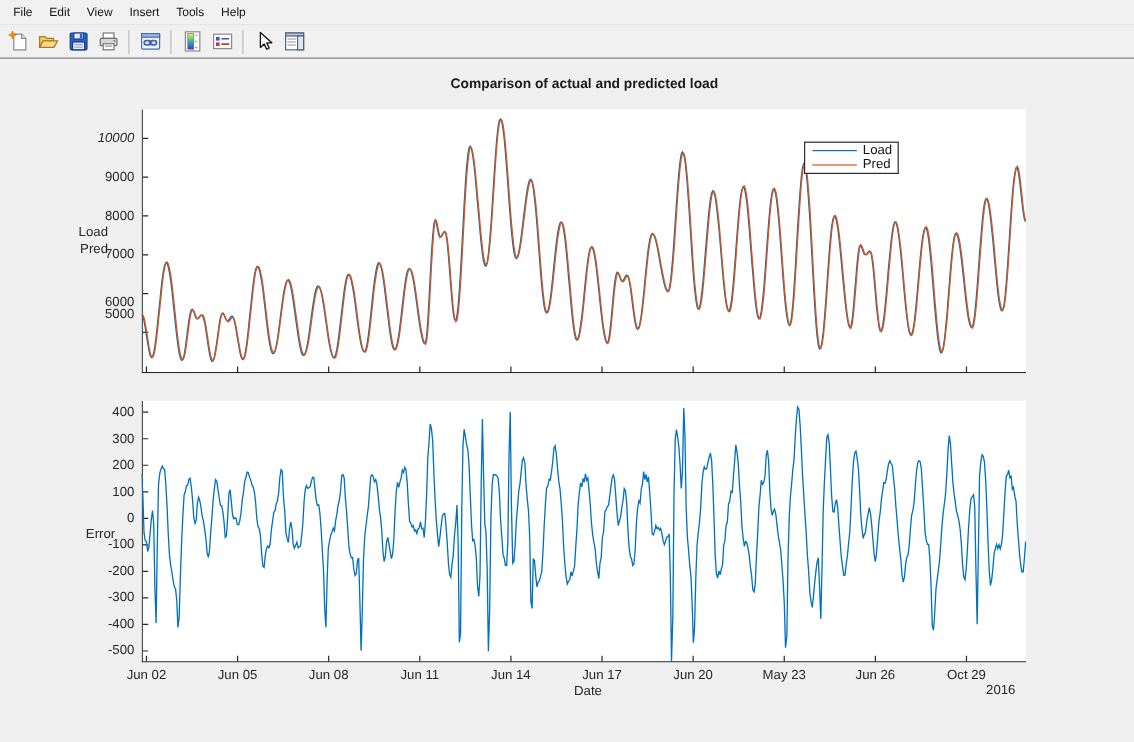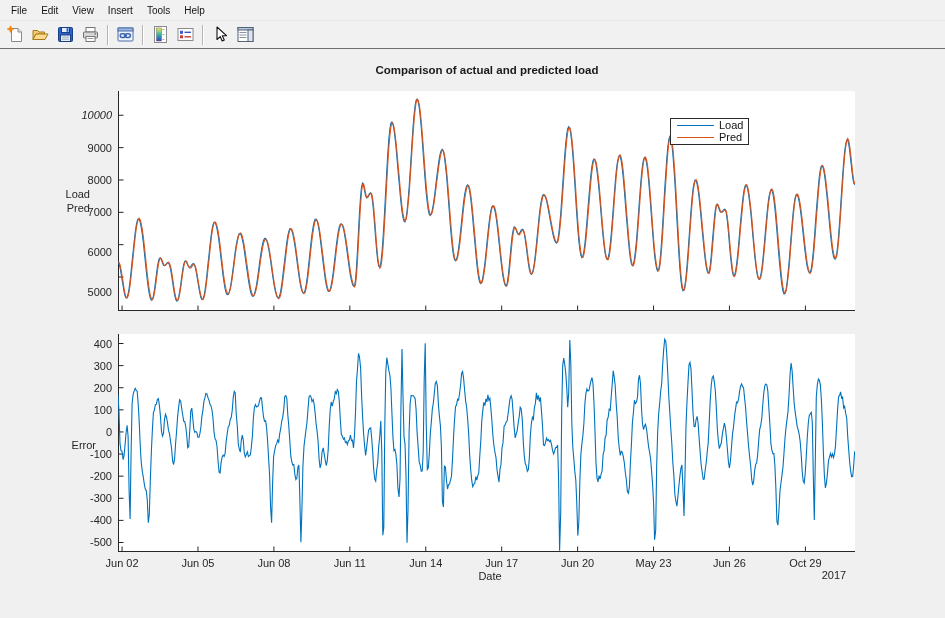--- a/index.html
+++ b/index.html
@@ -201,28 +201,28 @@
           <line x1="383.6854395604396" y1="217" x2="383.6854395604396" y2="212.5" stroke="#262626" stroke-width="1"></line>
           <line x1="459.6126373626374" y1="217" x2="459.6126373626374" y2="212.5" stroke="#262626" stroke-width="1"></line>
           <line x1="535.5398351648352" y1="217" x2="535.5398351648352" y2="212.5" stroke="#262626" stroke-width="1"></line>
           <line x1="611.4670329670329" y1="217" x2="611.4670329670329" y2="212.5" stroke="#262626" stroke-width="1"></line>
           <line x1="687.3942307692308" y1="217" x2="687.3942307692308" y2="212.5" stroke="#262626" stroke-width="1"></line>
           <path d="M0.0,60.8L1.0,77.7L2.0,109.7L3.0,116.6L4.0,117.2L5.1,125.6L6.1,121.5L7.1,110.3L8.1,98.8L9.1,91.4L10.1,102.2L11.1,156.6L12.1,185.1L13.1,118.3L14.1,69.6L15.2,60.0L16.2,56.9L17.2,54.4L18.2,56.5L19.2,57.2L20.2,69.7L21.2,87.5L22.2,110.7L23.2,128.0L24.3,137.5L25.3,143.1L26.3,150.1L27.3,155.0L28.3,156.7L29.3,166.2L30.3,188.8L31.3,180.4L32.3,147.1L33.4,116.4L34.4,95.6L35.4,78.8L36.4,75.8L37.4,70.7L38.4,70.2L39.4,65.5L40.4,64.6L41.4,71.6L42.4,81.7L43.5,97.3L44.5,102.1L45.5,99.4L46.5,85.3L47.5,80.4L48.5,83.2L49.5,88.9L50.5,96.4L51.5,99.9L52.6,107.4L53.6,114.8L54.6,126.7L55.6,130.5L56.6,124.7L57.6,109.3L58.6,97.2L59.6,82.9L60.6,73.6L61.6,65.7L62.7,67.1L63.7,74.5L64.7,81.0L65.7,87.2L66.7,87.5L67.7,92.3L68.7,101.0L69.7,113.7L70.7,112.5L71.8,95.8L72.8,76.9L73.8,74.1L74.8,84.2L75.8,95.2L76.8,98.3L77.8,97.4L78.8,98.2L79.8,103.1L80.9,103.3L81.9,99.6L82.9,93.0L83.9,82.4L84.9,76.3L85.9,67.4L86.9,63.9L87.9,59.4L88.9,59.8L89.9,63.4L91.0,66.3L92.0,70.3L93.0,71.9L94.0,76.0L95.0,84.5L96.0,97.9L97.0,104.8L98.0,106.3L99.0,112.2L100.1,127.8L101.1,138.1L102.1,138.9L103.1,128.6L104.1,123.1L105.1,121.0L106.1,122.5L107.1,119.6L108.1,108.0L109.1,100.4L110.2,92.9L111.2,91.6L112.2,85.7L113.2,83.5L114.2,76.8L115.2,63.9L116.2,57.4L117.2,58.7L118.2,79.5L119.3,92.2L120.3,110.3L121.3,115.1L122.3,118.1L123.3,106.4L124.3,101.1L125.3,106.2L126.3,119.2L127.3,122.8L128.3,120.5L129.4,117.9L130.4,122.5L131.4,121.6L132.4,121.0L133.4,112.5L134.4,101.9L135.4,83.7L136.4,73.8L137.4,70.6L138.5,73.0L139.5,72.2L140.5,71.6L141.5,66.9L142.5,63.7L143.5,63.9L144.5,73.8L145.5,82.7L146.5,87.2L147.6,86.8L148.6,93.8L149.6,106.8L150.6,124.6L151.6,141.3L152.6,173.7L153.6,188.7L154.6,149.4L155.6,122.7L156.6,116.9L157.7,111.6L158.7,109.4L159.7,106.1L160.7,108.3L161.7,99.8L162.7,94.7L163.7,87.3L164.7,83.3L165.7,76.1L166.8,62.2L167.8,61.5L168.8,64.3L169.8,80.8L170.8,92.1L171.8,106.9L172.8,122.2L173.8,127.6L174.8,130.9L175.8,130.5L176.9,140.6L177.9,145.6L178.9,143.9L179.9,133.1L180.9,131.1L181.9,167.0L182.9,208.3L183.9,175.9L184.9,132.8L186.0,112.2L187.0,103.9L188.0,95.8L189.0,88.2L190.0,75.1L191.0,63.0L192.0,61.5L193.0,63.0L194.0,67.5L195.1,65.6L196.1,69.9L197.1,78.6L198.1,89.7L199.1,97.2L200.1,107.5L201.1,125.3L202.1,133.9L203.1,129.9L204.1,117.8L205.2,113.9L206.2,119.8L207.2,126.0L208.2,131.5L209.2,127.5L210.2,115.6L211.2,92.7L212.2,76.0L213.2,68.0L214.3,72.2L215.3,67.5L216.3,64.4L217.3,57.7L218.3,59.6L219.3,55.5L220.3,57.3L221.3,67.6L222.3,85.3L223.3,100.3L224.4,102.3L225.4,105.2L226.4,104.0L227.4,108.5L228.4,107.6L229.4,110.6L230.4,106.8L231.4,106.0L232.4,101.0L233.5,106.7L234.5,106.2L235.5,113.9L236.5,101.0L237.5,78.7L238.5,47.3L239.5,34.9L240.5,19.3L241.5,23.0L242.6,33.7L243.6,61.2L244.6,82.6L245.6,99.7L246.6,111.7L247.6,121.5L248.6,113.6L249.6,104.5L250.6,96.1L251.6,94.4L252.7,93.9L253.7,104.4L254.7,118.4L255.7,135.6L256.7,144.9L257.7,147.1L258.7,135.9L259.7,128.6L260.7,112.6L261.8,101.7L262.8,86.9L263.8,118.5L264.8,201.3L265.8,193.4L266.8,91.6L267.8,37.3L268.8,23.7L269.8,29.7L270.8,36.2L271.9,41.2L272.9,53.8L273.9,78.6L274.9,102.5L275.9,116.6L276.9,115.5L277.9,120.4L278.9,130.7L279.9,154.1L281.0,163.0L282.0,145.3L283.0,69.7L284.0,15.1L285.0,63.0L286.0,102.6L287.0,109.8L288.0,141.5L289.0,208.8L290.0,176.1L291.1,98.6L292.1,70.2L293.1,61.5L294.1,61.8L295.1,61.6L296.1,62.7L297.1,64.5L298.1,75.8L299.1,98.6L300.2,113.7L301.2,128.2L302.2,131.2L303.2,137.2L304.2,137.1L305.2,118.1L306.2,45.2L307.2,9.2L308.2,87.9L309.3,135.3L310.3,133.7L311.3,119.8L312.3,99.6L313.3,88.4L314.3,75.4L315.3,69.3L316.3,59.4L317.3,49.4L318.3,47.5L319.4,51.9L320.4,70.6L321.4,82.1L322.4,91.7L323.4,112.8L324.4,167.4L325.4,173.0L326.4,132.1L327.4,133.0L328.5,146.5L329.5,155.0L330.5,150.9L331.5,150.0L332.5,146.1L333.5,142.1L334.5,125.1L335.5,103.9L336.5,86.2L337.5,72.9L338.6,70.6L339.6,65.3L340.6,66.0L341.6,59.0L342.6,51.0L343.6,39.5L344.6,37.6L345.6,44.3L346.6,56.2L347.7,67.4L348.7,73.7L349.7,85.7L350.7,100.1L351.7,121.4L352.7,135.8L353.7,146.2L354.7,152.7L355.7,150.5L356.8,149.2L357.8,142.5L358.8,146.1L359.8,141.8L360.8,138.3L361.8,121.5L362.8,106.9L363.8,86.2L364.8,76.4L365.8,68.4L366.9,71.7L367.9,64.8L368.9,67.8L369.9,60.9L370.9,66.2L371.9,64.4L372.9,74.6L373.9,86.8L374.9,101.8L376.0,112.3L377.0,118.5L378.0,123.6L379.0,135.8L380.0,142.3L381.0,148.2L382.0,135.2L383.0,130.5L384.0,113.9L385.0,108.9L386.1,92.2L387.1,90.9L388.1,88.1L389.1,87.1L390.1,79.8L391.1,71.6L392.1,64.3L393.1,61.8L394.1,65.3L395.2,80.1L396.2,94.1L397.2,103.9L398.2,100.2L399.2,96.6L400.2,88.9L401.2,82.8L402.2,73.2L403.2,75.0L404.3,85.9L405.3,108.1L406.3,122.3L407.3,129.5L408.3,131.8L409.3,137.3L410.3,135.7L411.3,124.5L412.3,102.5L413.3,89.8L414.4,83.3L415.4,85.3L416.4,73.5L417.4,69.4L418.4,58.9L419.4,65.7L420.4,61.3L421.4,67.5L422.4,63.4L423.5,77.4L424.5,92.0L425.5,111.0L426.5,111.7L427.5,108.6L428.5,104.0L429.5,106.5L430.5,105.7L431.5,107.7L432.5,106.3L433.6,110.9L434.6,116.6L435.6,119.9L436.6,117.0L437.6,113.5L438.6,113.4L439.6,110.9L440.6,145.7L441.6,216.8L442.7,179.2L443.7,76.0L444.7,31.9L445.7,24.1L446.7,30.2L447.7,38.3L448.7,52.6L449.7,73.1L450.7,59.0L451.8,6.0L452.8,29.6L453.8,89.2L454.8,113.2L455.8,124.6L456.8,137.4L457.8,146.3L458.8,169.6L459.8,201.6L460.8,188.8L461.9,145.5L462.9,120.1L463.9,109.6L464.9,101.4L465.9,89.2L466.9,69.3L467.9,59.6L468.9,55.0L469.9,57.1L471.0,56.5L472.0,51.3L473.0,46.7L474.0,43.6L475.0,49.8L476.0,69.4L477.0,97.4L478.0,129.2L479.0,143.8L480.0,147.8L481.1,141.7L482.1,145.0L483.1,140.2L484.1,137.0L485.1,120.5L486.1,116.6L487.1,103.7L488.1,101.3L489.1,86.2L490.2,83.1L491.2,75.3L492.2,76.3L493.2,62.9L494.2,50.2L495.2,36.7L496.2,42.9L497.2,51.7L498.2,69.9L499.2,83.1L500.3,104.5L501.3,114.5L502.3,121.3L503.3,117.3L504.3,118.2L505.3,122.6L506.3,128.6L507.3,138.3L508.3,145.5L509.4,157.7L510.4,159.2L511.4,152.6L512.4,129.0L513.4,110.9L514.4,88.9L515.4,78.8L516.4,66.2L517.4,69.6L518.5,68.0L519.5,62.9L520.5,45.4L521.5,41.2L522.5,50.0L523.5,74.5L524.5,89.8L525.5,95.5L526.5,92.0L527.5,90.3L528.6,95.3L529.6,104.4L530.6,112.8L531.6,118.1L532.6,124.7L533.6,137.2L534.6,150.4L535.6,169.3L536.6,205.8L537.7,196.2L538.7,130.4L539.7,97.0L540.7,79.4L541.7,69.3L542.7,57.1L543.7,49.2L544.7,29.9L545.7,15.4L546.7,5.3L547.8,7.2L548.8,20.9L549.8,40.2L550.8,62.3L551.8,78.4L552.8,95.0L553.8,109.2L554.8,128.3L555.8,140.9L556.9,160.4L557.9,167.4L558.9,172.2L559.9,162.6L560.9,151.8L561.9,142.1L562.9,134.4L563.9,130.8L564.9,153.0L566.0,181.9L567.0,139.9L568.0,91.7L569.0,67.6L570.0,48.4L571.0,30.6L572.0,28.4L573.0,35.3L574.0,56.4L575.0,78.7L576.1,92.5L577.1,92.7L578.1,85.5L579.1,82.4L580.1,89.0L581.1,104.0L582.1,117.5L583.1,130.2L584.1,137.8L585.2,145.4L586.2,145.1L587.2,136.0L588.2,128.8L589.2,118.3L590.2,108.9L591.2,88.6L592.2,66.9L593.2,51.7L594.2,43.6L595.3,42.0L596.3,47.8L597.3,56.4L598.3,73.5L599.3,94.5L600.3,106.6L601.3,114.6L602.3,111.5L603.3,109.1L604.4,99.6L605.4,94.4L606.4,89.1L607.4,93.9L608.4,103.2L609.4,115.2L610.4,127.7L611.4,134.0L612.4,127.4L613.5,113.0L614.5,100.0L615.5,93.1L616.5,82.4L617.5,75.4L618.5,68.2L619.5,68.8L620.5,65.4L621.5,58.2L622.5,52.5L623.6,50.0L624.6,52.4L625.6,54.1L626.6,64.1L627.6,73.7L628.6,88.3L629.6,99.9L630.6,112.5L631.6,122.4L632.7,132.3L633.7,145.2L634.7,151.1L635.7,146.9L636.7,136.1L637.7,130.2L638.7,128.8L639.7,120.2L640.7,106.6L641.7,95.4L642.8,91.1L643.8,84.2L644.8,70.2L645.8,58.5L646.8,51.6L647.8,50.0L648.8,50.7L649.8,56.8L650.8,73.0L651.9,90.8L652.9,109.7L653.9,116.1L654.9,119.6L655.9,119.6L656.9,131.9L657.9,154.8L658.9,187.3L659.9,191.2L660.9,177.2L662.0,156.6L663.0,148.8L664.0,140.9L665.0,132.9L666.0,118.7L667.0,104.2L668.0,93.5L669.0,85.6L670.0,77.4L671.1,59.7L672.1,39.7L673.1,29.0L674.1,36.6L675.1,52.8L676.1,68.4L677.1,77.6L678.1,84.6L679.1,92.1L680.2,95.8L681.2,100.4L682.2,107.7L683.2,120.5L684.2,137.4L685.2,147.0L686.2,149.0L687.2,139.8L688.2,123.5L689.2,104.5L690.3,89.0L691.3,81.2L692.3,79.9L693.3,78.3L694.3,88.5L695.3,141.6L696.3,186.1L697.3,125.6L698.3,62.7L699.4,50.2L700.4,45.0L701.4,46.3L702.4,51.1L703.4,66.1L704.4,89.7L705.4,118.9L706.4,141.9L707.4,153.9L708.4,149.2L709.5,138.7L710.5,126.7L711.5,123.1L712.5,119.6L713.5,123.0L714.5,119.9L715.5,123.5L716.5,119.6L717.5,111.9L718.6,92.8L719.6,75.4L720.6,62.7L721.6,61.4L722.6,57.9L723.6,64.1L724.6,63.0L725.6,73.8L726.6,72.2L727.7,79.5L728.7,83.8L729.7,102.3L730.7,115.6L731.7,128.5L732.7,137.6L733.7,142.7L734.7,142.4L735.7,131.0L736.7,117.2" fill="none" stroke="#0072BD" stroke-width="1.1"></path>
         </svg>
     </div>
 
     <div class="xlabel">Date</div>
-    <div class="yearlabel">2017</div>
+    <div class="yearlabel">2016</div>
 
   <span class="ticklabel ylab" style="left: 60px; top: 60.2647px; width: 52px; font-style: italic;">10000</span>
       <span class="ticklabel ylab" style="left: 60px; top: 92.6176px; width: 52px;">9000</span>
       <span class="ticklabel ylab" style="left: 60px; top: 124.971px; width: 52px;">8000</span>
       <span class="ticklabel ylab" style="left: 60px; top: 157.324px; width: 52px;">7000</span>
       <span class="ticklabel ylab" style="left: 60px; top: 197px; width: 52px;">6000</span>
-      <span class="ticklabel ylab" style="left: 60px; top: 237px; width: 52px; text-align: right;">5000</span>
+      <span class="ticklabel ylab" style="left: 60px; top: 207px; width: 52px; text-align: right;">5000</span>
       <span class="ticklabel ylab" style="left: 60px; top: 288.507px; width: 52px;">400</span>
       <span class="ticklabel ylab" style="left: 60px; top: 310.617px; width: 52px;">300</span>
       <span class="ticklabel ylab" style="left: 60px; top: 332.726px; width: 52px;">200</span>
       <span class="ticklabel ylab" style="left: 60px; top: 354.836px; width: 52px;">100</span>
       <span class="ticklabel ylab" style="left: 60px; top: 376.945px; width: 52px;">0</span>
       <span class="ticklabel ylab" style="left: 60px; top: 399.055px; width: 52px;">-100</span>
       <span class="ticklabel ylab" style="left: 60px; top: 421.164px; width: 52px;">-200</span>
       <span class="ticklabel ylab" style="left: 60px; top: 443.274px; width: 52px;">-300</span>
       <span class="ticklabel ylab" style="left: 60px; top: 465.383px; width: 52px;">-400</span>
       <span class="ticklabel ylab" style="left: 60px; top: 487.493px; width: 52px;">-500</span>

